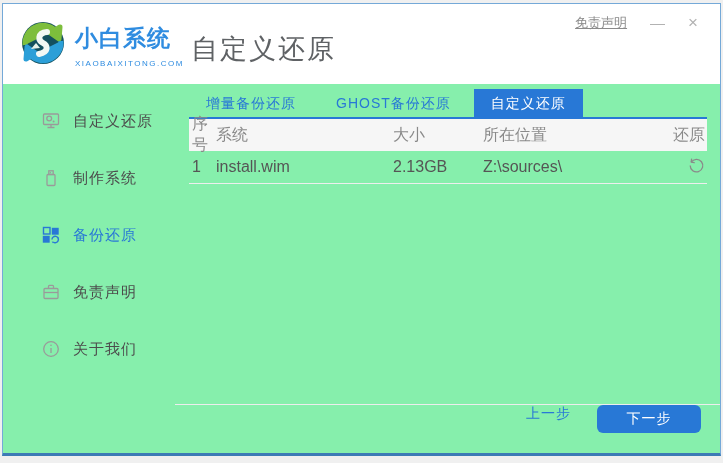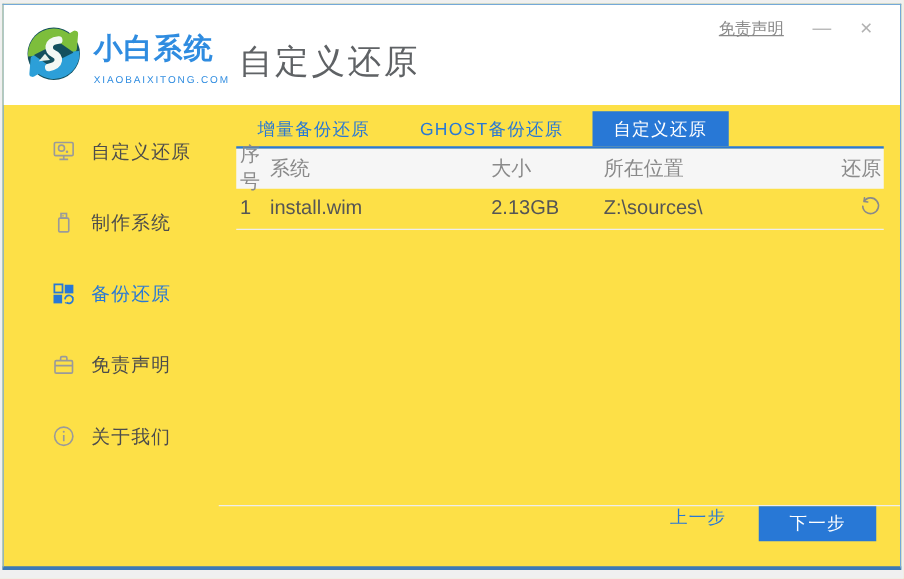--- a/index.html
+++ b/index.html
@@ -1,19 +1,19 @@
 <!DOCTYPE html>
 <html><head>
 <meta charset="utf-8">
 <style>
   * { margin:0; padding:0; box-sizing:border-box; }
   html,body { width:723px; height:463px; background:#f0f0f0; font-family:"Liberation Sans","DejaVu Sans",sans-serif; }
   .window {
     position:absolute; left:2px; top:3px; width:719px; height:453px;
-    background:#fde047; border:1px solid #74a9d8; border-bottom:3px solid #3d7ab5;
+    background:#86efac; border:1px solid #74a9d8; border-bottom:3px solid #3d7ab5;
   }
   
   .header { position:absolute; left:0; top:0; right:0; height:80px; background:#fff; }
   .logo { position:absolute; left:16px; top:15px; width:48px; height:48px; }
   .brand { position:absolute; left:72px; top:21px; }
   .brand-name { font-size:23px; font-weight:bold; color:#2f8ce0; letter-spacing:1px; line-height:26px; }
   .brand-domain { font-size:8px; color:#2f8ce0; letter-spacing:1.5px; margin-top:8px; }
   .page-title { position:absolute; left:188px; top:27px; font-size:27px; color:#5f6265; letter-spacing:2px; }
   .header-right { position:absolute; right:22px; top:10px; display:flex; align-items:center; gap:23px; }
   .disclaimer { font-size:13px; color:#8a8a8a; text-decoration:underline; cursor:pointer; }
@@ -38,22 +38,22 @@
   .c-no { width:27px; padding-left:3px; }
   .c-sys { width:177px; }
   .c-size { width:90px; }
   .c-loc { flex:1; }
   .c-restore { width:42px; text-align:right; padding-right:2px; }
   .restore-btn { display:inline-block; cursor:pointer; }
   
   .footer { position:absolute; left:0; right:0; bottom:0; height:49px; border-top:1px solid #ededed;
             display:flex; justify-content:flex-end; padding-right:19px; }
   .prev-btn { font-size:14px; color:#2878d6; cursor:pointer; margin-right:26px; letter-spacing:1px; }
-  .next-btn { width:94px; height:28px; background:#2878d6; color:#fff; font-size:14px; border:none;
-              border-radius:0; cursor:pointer; letter-spacing:1px; font-family:inherit; }
+  .next-btn { width:104px; height:28px; background:#2878d6; color:#fff; font-size:14px; border:none;
+              border-radius:6px; cursor:pointer; letter-spacing:1px; font-family:inherit; }
 </style>
 </head>
 <body>
 
 <div class="window">
 
   <div class="header">
     <div class="logo">
       <svg width="48" height="48" viewBox="0 0 48 48">
         <circle cx="24" cy="24" r="21" fill="#14505e"></circle>

